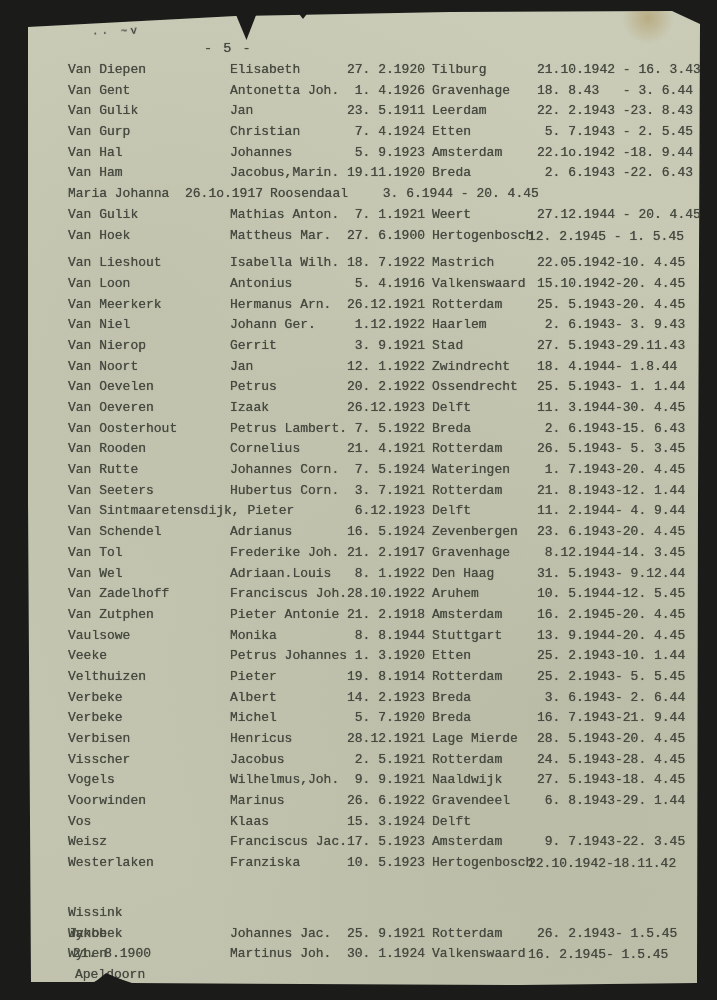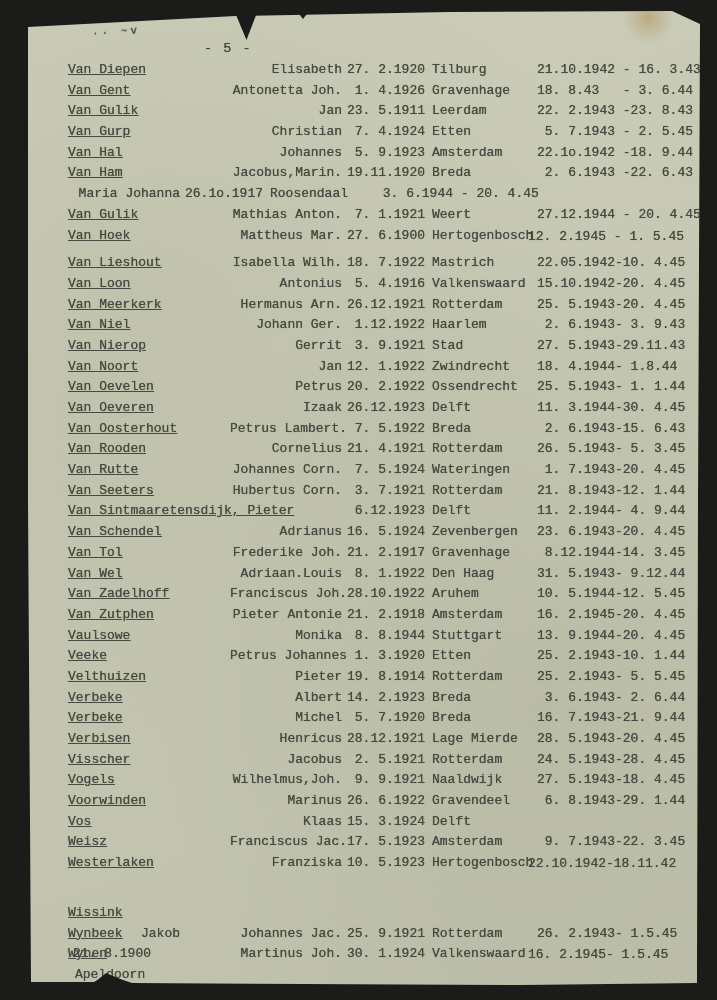--- a/index.html
+++ b/index.html
@@ -43,22 +43,22 @@
     position:absolute;left:28px;top:60px;width:672px;height:930px;
     overflow:hidden;font-size:13px;
   }
   .row{
     display:flex;height:20.7px;line-height:20.7px;white-space:pre;
     padding-left:40px;
   }
   .row.gap-before-sm{margin-top:7px;}
   .row.gap-before-lg{margin-top:29px;flex-direction:column;}
   .c{flex:none;overflow:visible;}
-  .surname{width:162px;text-decoration:underline;}
-  .given{width:112px;text-align:right;}
+  .surname{width:162px;}
+  .given{width:112px;}
   .birthdate{width:83px;text-align:right;}
   .place{width:105px;margin-left:7px;}
   .period{}
   .shift-period .period{position:relative;top:1px;left:-9px;}
 </style>
 </head>
 <body>
 
 <div class="photo-frame">
   <div class="paper">

